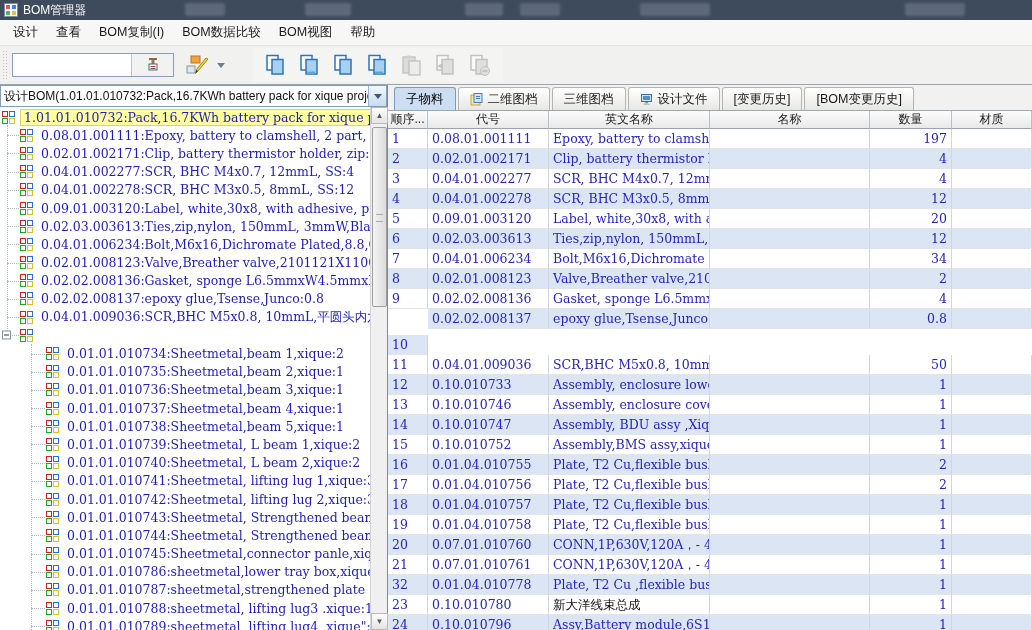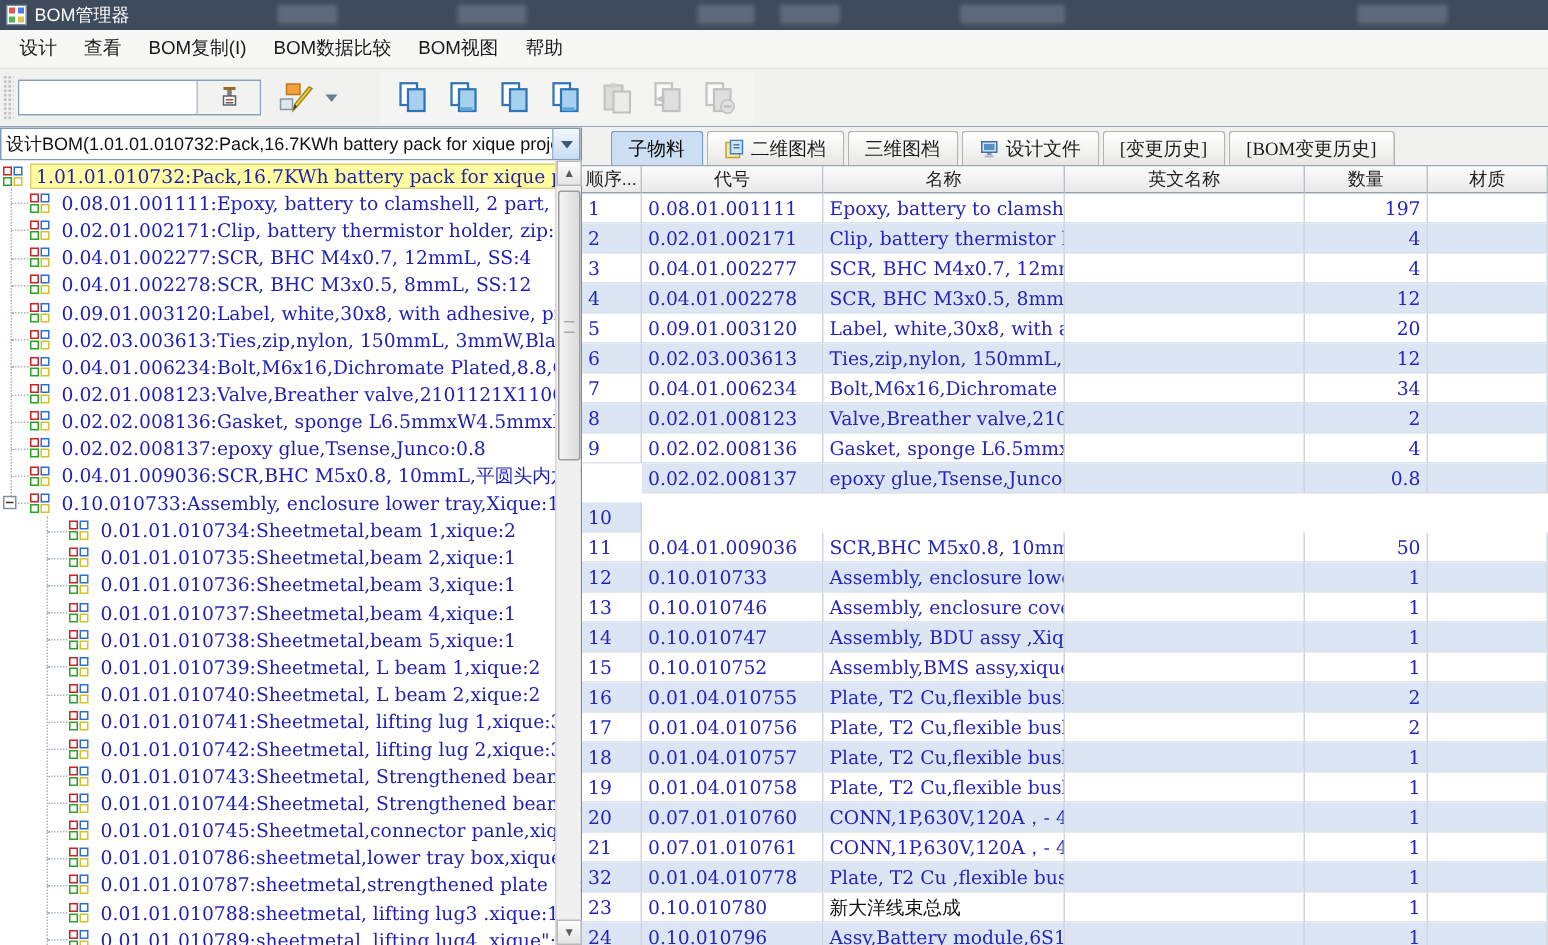--- a/index.html
+++ b/index.html
@@ -58,21 +58,21 @@
   .vg1 { left:7px; top:18px; height:210px; } .vg2 { left:31px; top:237px; height:286px; }
 
   
   .vscroll { position:absolute; right:0; top:22px; width:17px; height:523px; background:#f0f0f0; border-left:1px solid #d5d5d5; }
   .sb-btn { position:absolute; left:0; width:17px; height:17px; background:linear-gradient(#fdfdfd,#e4e4e4); border:1px solid #b9b9b9; display:flex; align-items:center; justify-content:center; font-size:8px; color:#5a5a5a; cursor:pointer; }
   .sb-up { top:0; } .sb-down { bottom:0; }
   .sb-thumb { position:absolute; left:1px; top:20px; width:15px; height:180px; background:linear-gradient(90deg,#f4f4f4,#dcdcdc); border:1px solid #9d9d9d; border-radius:2px; cursor:pointer; }
   .sb-thumb::after { content:""; position:absolute; left:3px; right:3px; top:50%; height:6px; margin-top:-3px; border-top:1px solid #aaa; border-bottom:1px solid #aaa; }
 
   
-  .tabbar { height:26px; background:#f1f1f0; display:flex; align-items:flex-end; padding:2px 0 0 19px; gap:2px; border-bottom:1px solid #9aa7b8;font-family:Liberation Serif, serif; }
+  .tabbar { height:26px; background:#f1f1f0; display:flex; align-items:flex-end; padding:2px 0 0 6px; gap:2px; border-bottom:1px solid #9aa7b8; }
   .tab { height:23px; display:flex; align-items:center; padding:0 11px; font-size:12.5px; color:#1a1a1a; background:linear-gradient(#ffffff,#e7e7e4); border:1px solid #b5b5b0; border-bottom:none; border-radius:3px 3px 0 0; cursor:pointer; }
   .tab.active { background:#cbdef2; border-color:#7a9cc4; color:#000; }
   .tab .tab-ic { margin-right:5px; display:flex; }
 
   
   .grid { display:grid; grid-template-columns:40px 121px 161px 160px 82px 80px; }
   .hc { height:18px; font-size:12px; color:#222; text-align:center; line-height:17px; background:linear-gradient(#fcfcfc,#e9e9e9); border-right:1px solid #b9c0ca; border-bottom:1px solid #9aa4b0; overflow:hidden; white-space:nowrap; }
   .tc { height:20px; font-family:"DejaVu Serif", serif; font-size:12.5px; color:#2525bd; line-height:19px; padding:0 4px; border-right:1px solid #cfd6e0; border-bottom:1px solid #dfe3ea; overflow:hidden; white-space:nowrap; }
   .tc.qty { text-align:right; }
   .tc.dark { color:#111; }
@@ -339,21 +339,20 @@
           </div>
           <div class="trow" style="padding-left: 20px;">
             <span class="dash l1"></span>
             <span class="exp"></span>
             <span class="part-ic">
               <i></i>
               <i></i>
               <i></i>
               <i></i>
             </span>
-            <span class="lbl">0.10.010733:Assembly, enclosure lower tray,Xique:1</span>
           </div>
           <div class="trow" style="padding-left: 46px;">
             <span class="dash l2"></span>
             <span class="part-ic">
               <i></i>
               <i></i>
               <i></i>
               <i></i>
             </span>
             <span class="lbl">0.01.01.010734:Sheetmetal,beam 1,xique:2</span>
@@ -549,22 +548,22 @@
           <div class="tab">
             <span>[变更历史]</span>
           </div>
           <div class="tab">
             <span>[BOM变更历史]</span>
           </div>
         </div>
       <div class="grid">
           <div class="hc">顺序...</div>
           <div class="hc">代号</div>
+          <div class="hc">英文名称</div>
           <div class="hc">名称</div>
-          <div class="hc">英文名称</div>
           <div class="hc">数量</div>
           <div class="hc">材质</div>
         </div>
       <div class="grid">
           <div class="tc">1</div>
           <div class="tc">0.08.01.001111</div>
           <div class="tc">Epoxy, battery to clamshell, 2 ...</div>
           <div class="tc"></div>
           <div class="tc qty">197</div>
           <div class="tc"></div>

